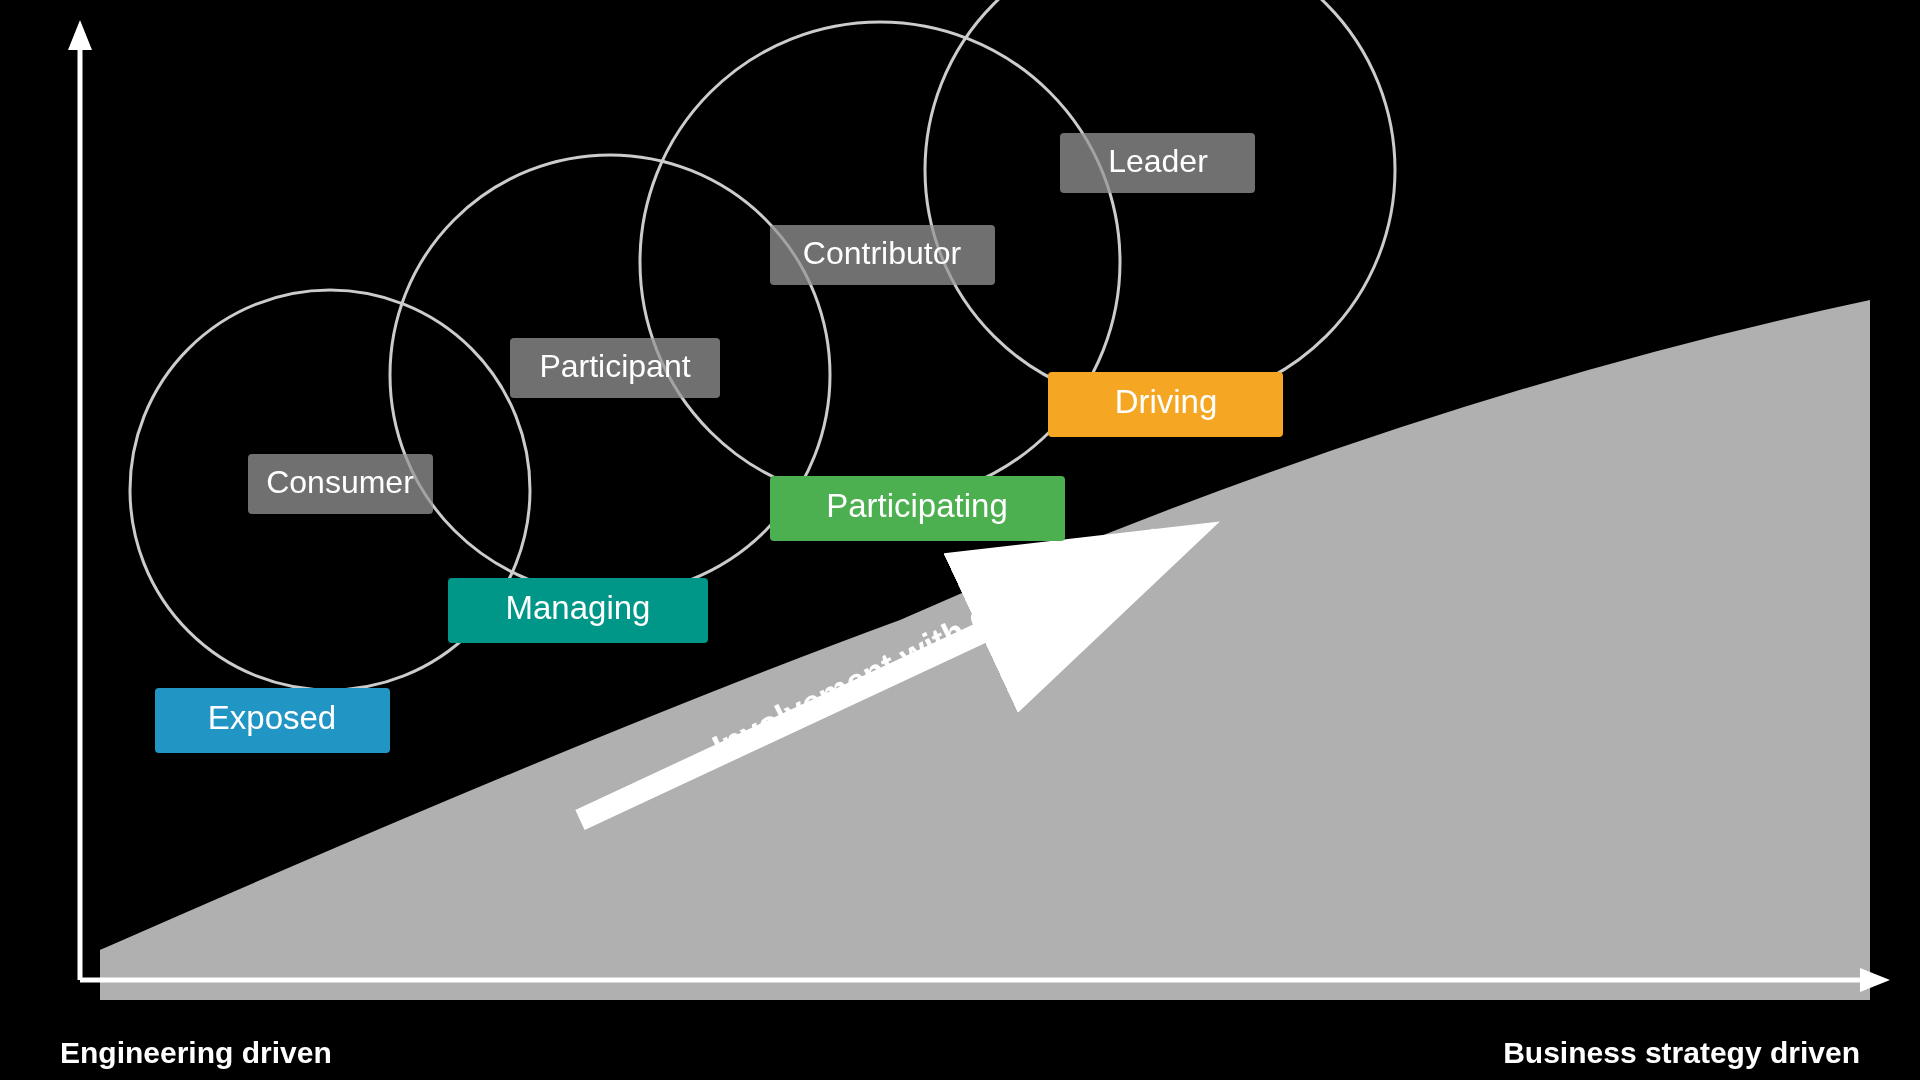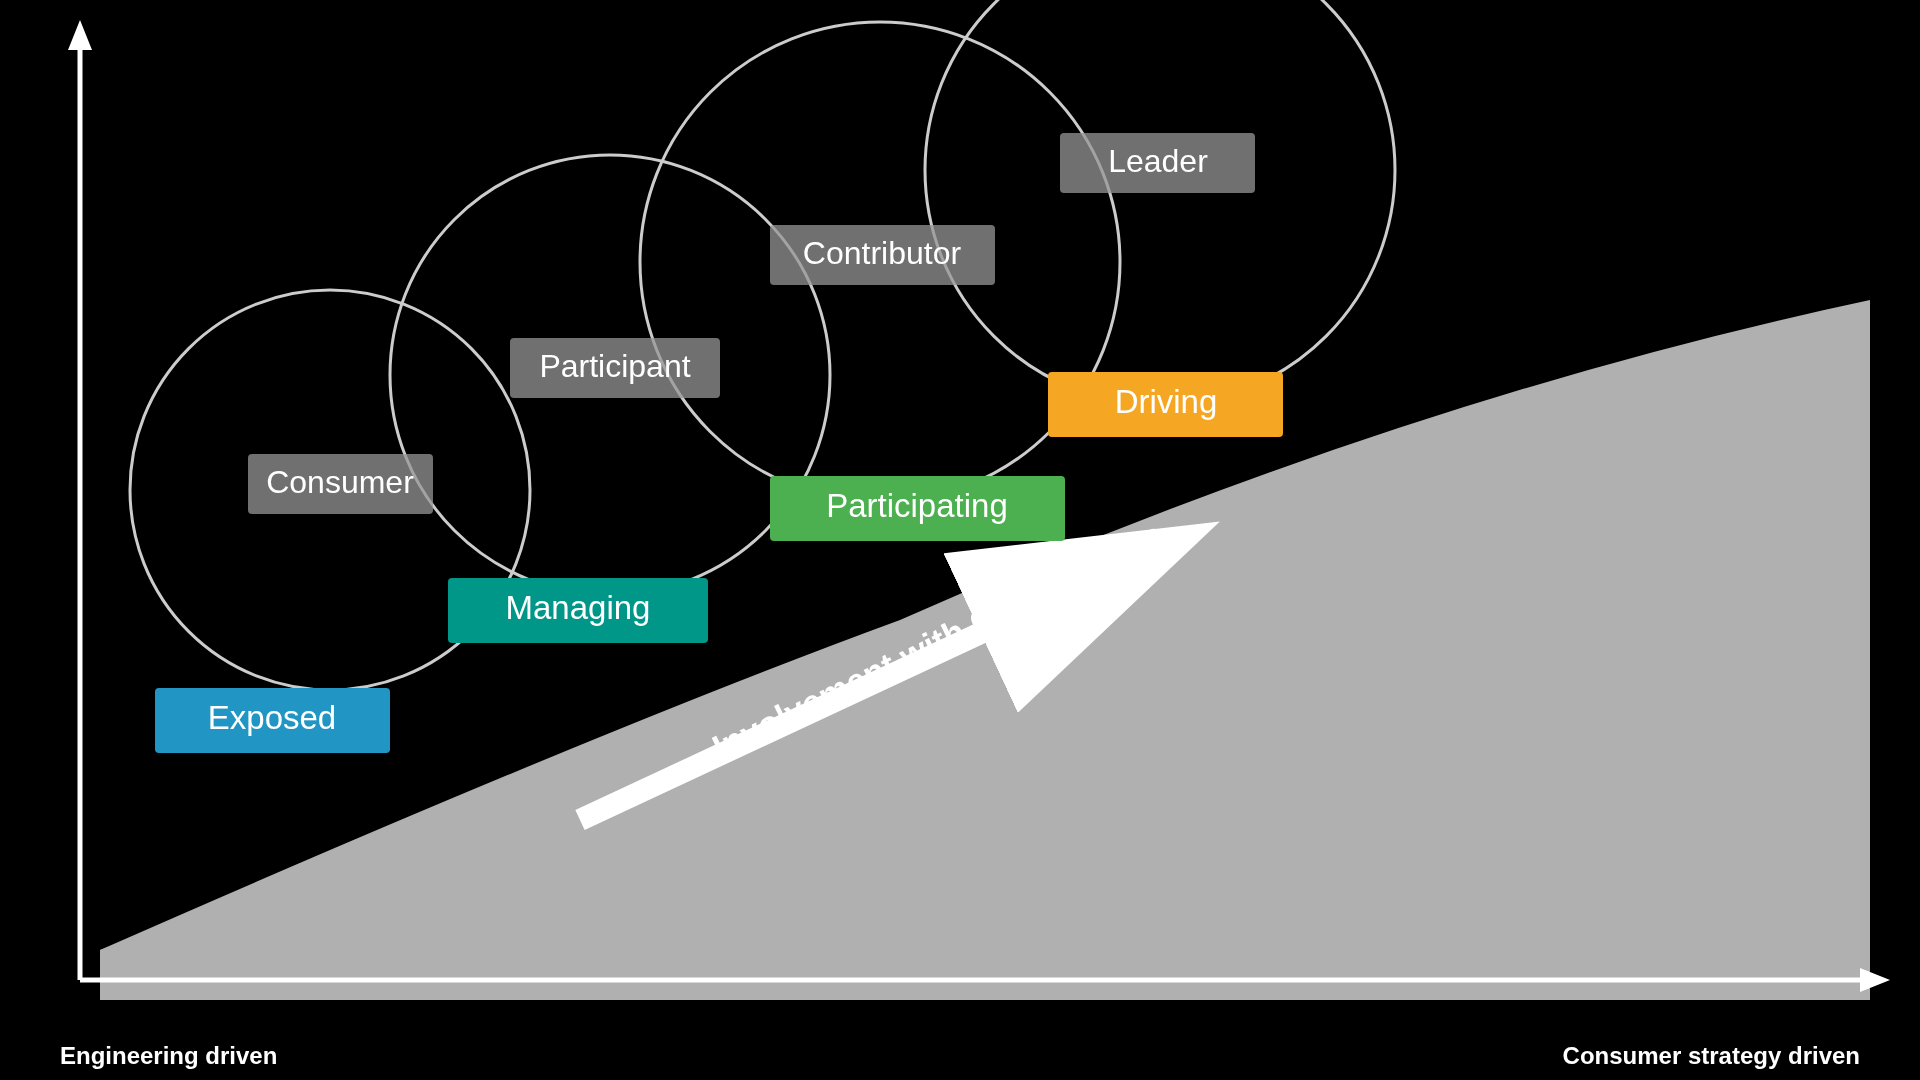--- a/index.html
+++ b/index.html
@@ -24,21 +24,21 @@
 
     #bottom-labels {
       position: absolute;
       bottom: 10px;
       left: 0; right: 0;
       display: flex;
       justify-content: space-between;
       padding: 0 60px;
     }
     .axis-label {
-      font-size: 24px;
+      font-size: 30px;
       font-weight: 700;
       color: white;
     }
   </style>
 </head>
 <body>
 
 <div id="chart-container">
   <svg id="main-svg" xmlns="http://www.w3.org/2000/svg">
 
@@ -90,15 +90,15 @@
     <rect x="770" y="476" width="295" height="65" rx="4" fill="#4caf50"></rect>
     <text x="917" y="517" fill="white" font-size="33" font-weight="500" text-anchor="middle">Participating</text>
 
     <rect x="1048" y="372" width="235" height="65" rx="4" fill="#f5a623"></rect>
     <text x="1166" y="413" fill="white" font-size="33" font-weight="500" text-anchor="middle">Driving</text>
 
   </svg>
 
   <div id="bottom-labels">
     <span class="axis-label">Engineering driven</span>
-    <span class="axis-label">Consumer strategy driven</span>
+    <span class="axis-label">Business strategy driven</span>
   </div>
 </div>
 
 </body></html>

